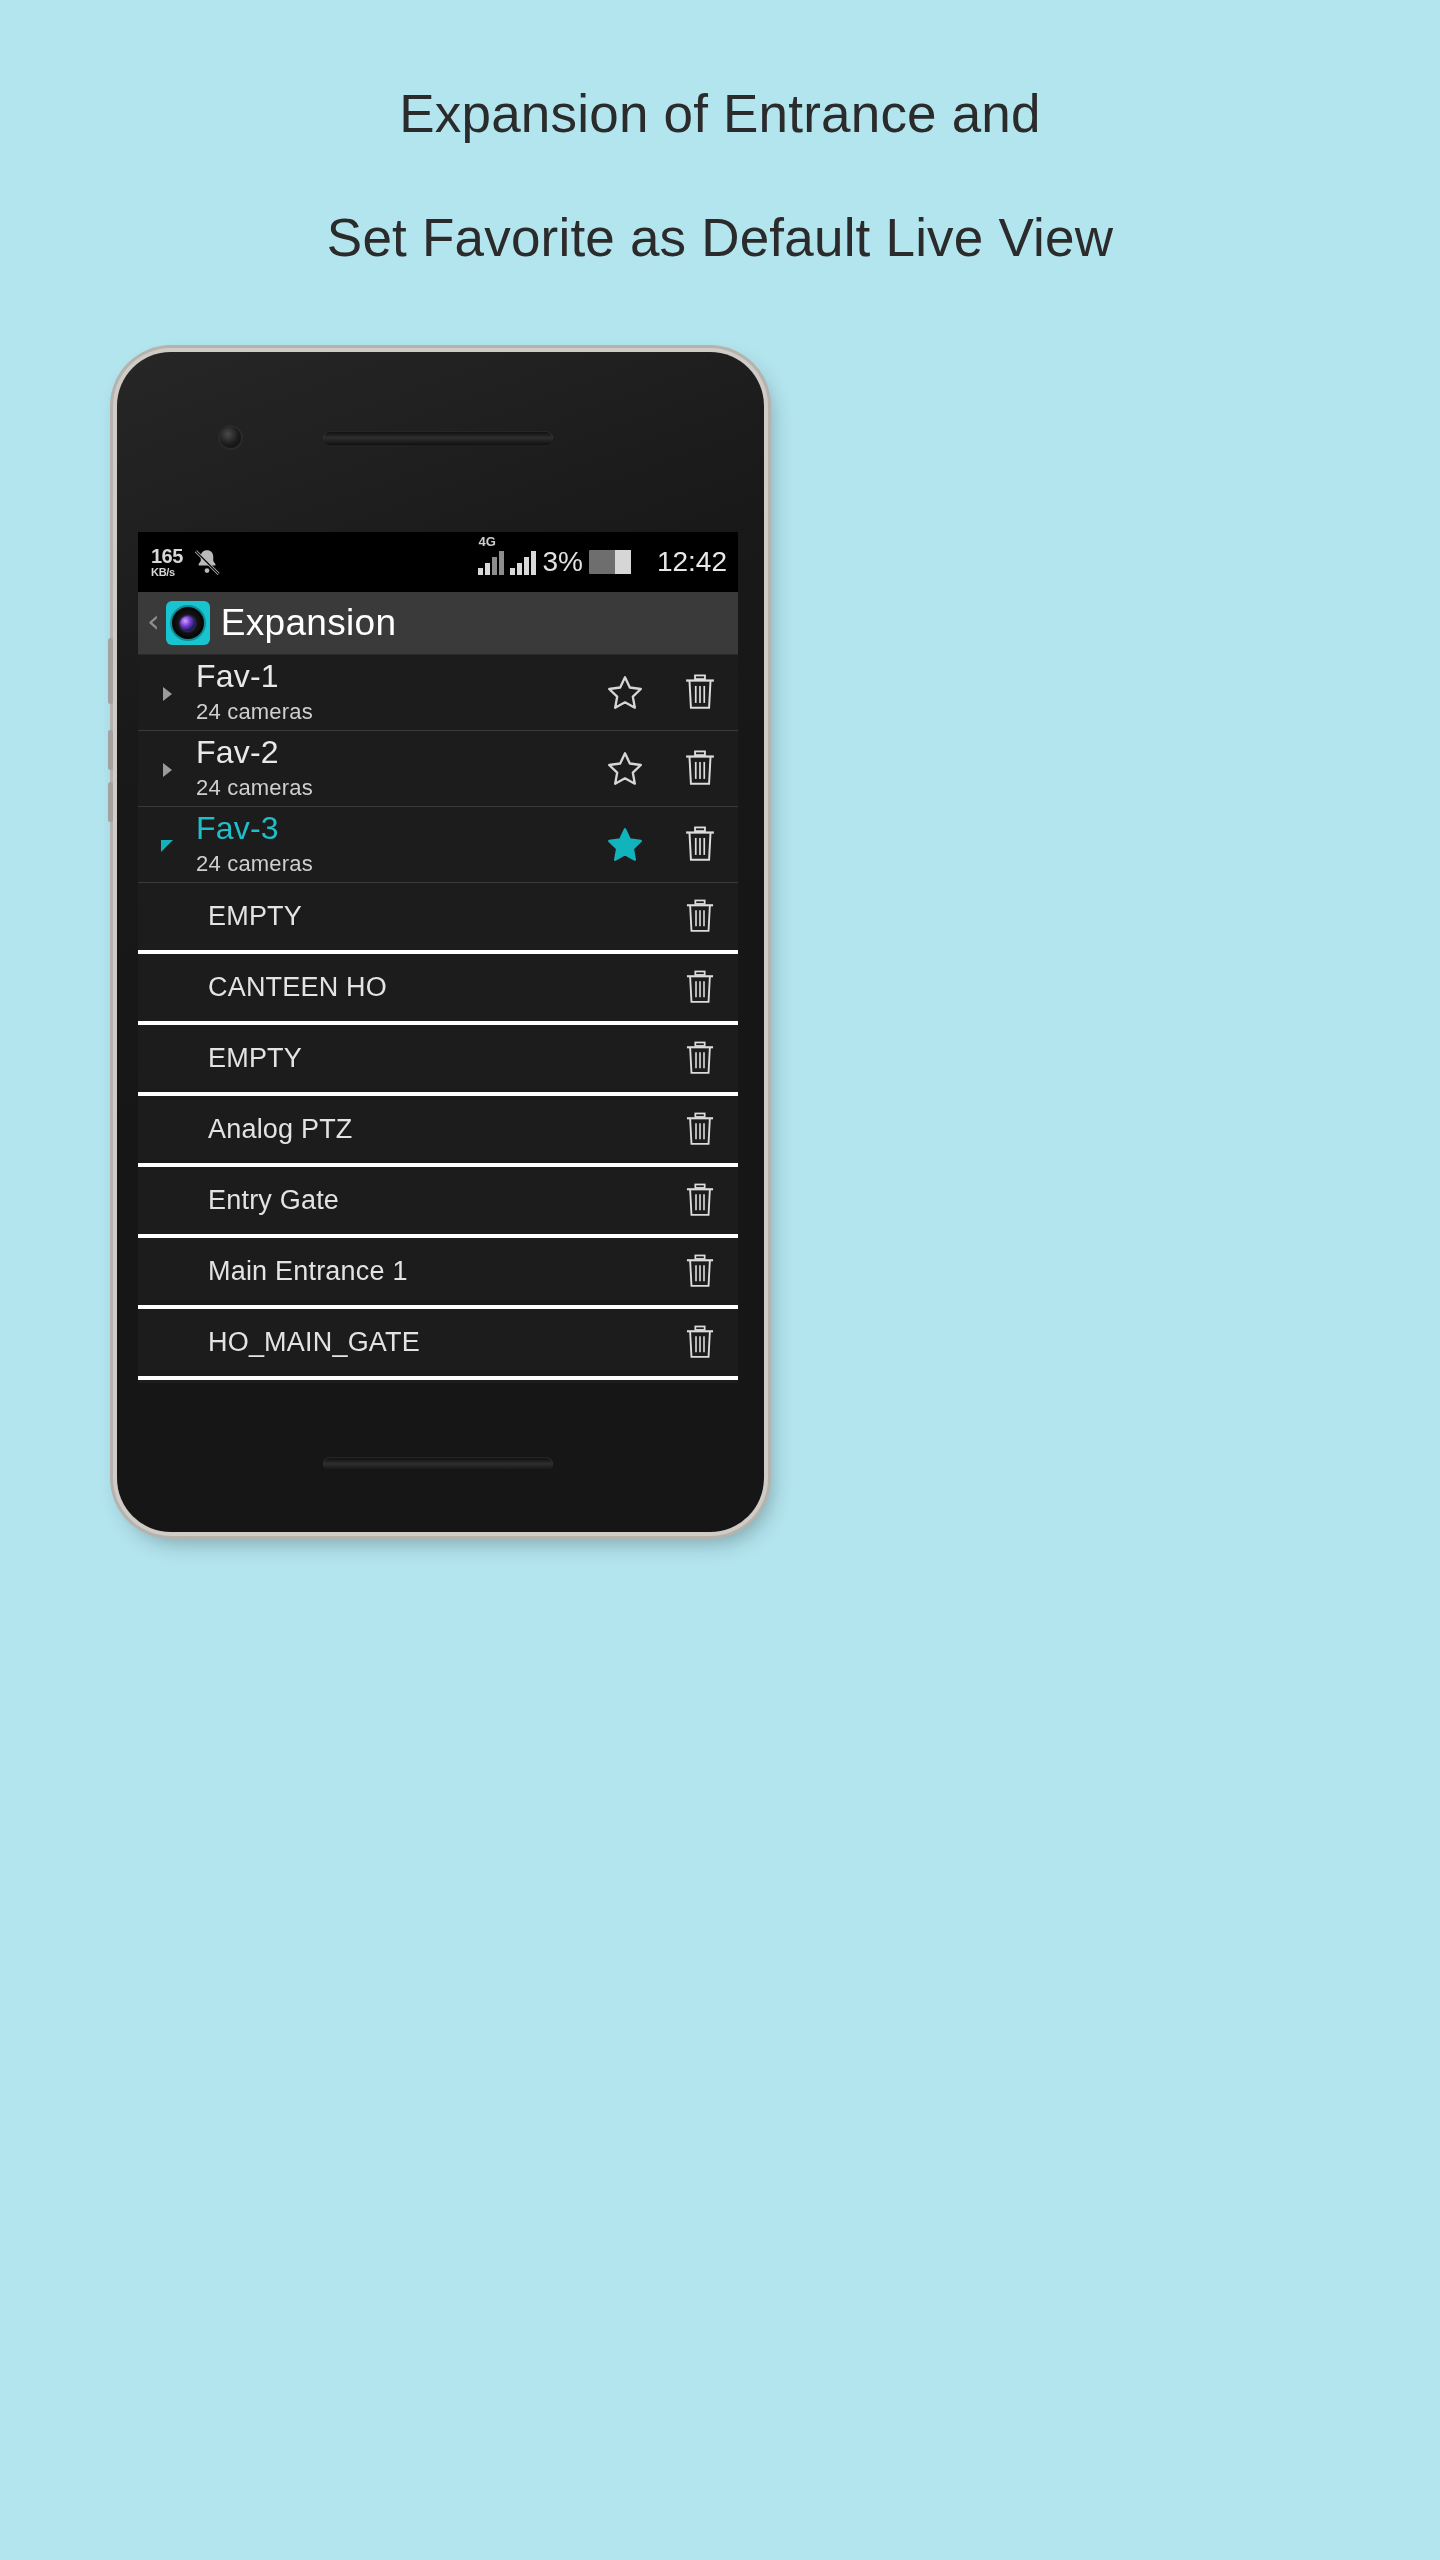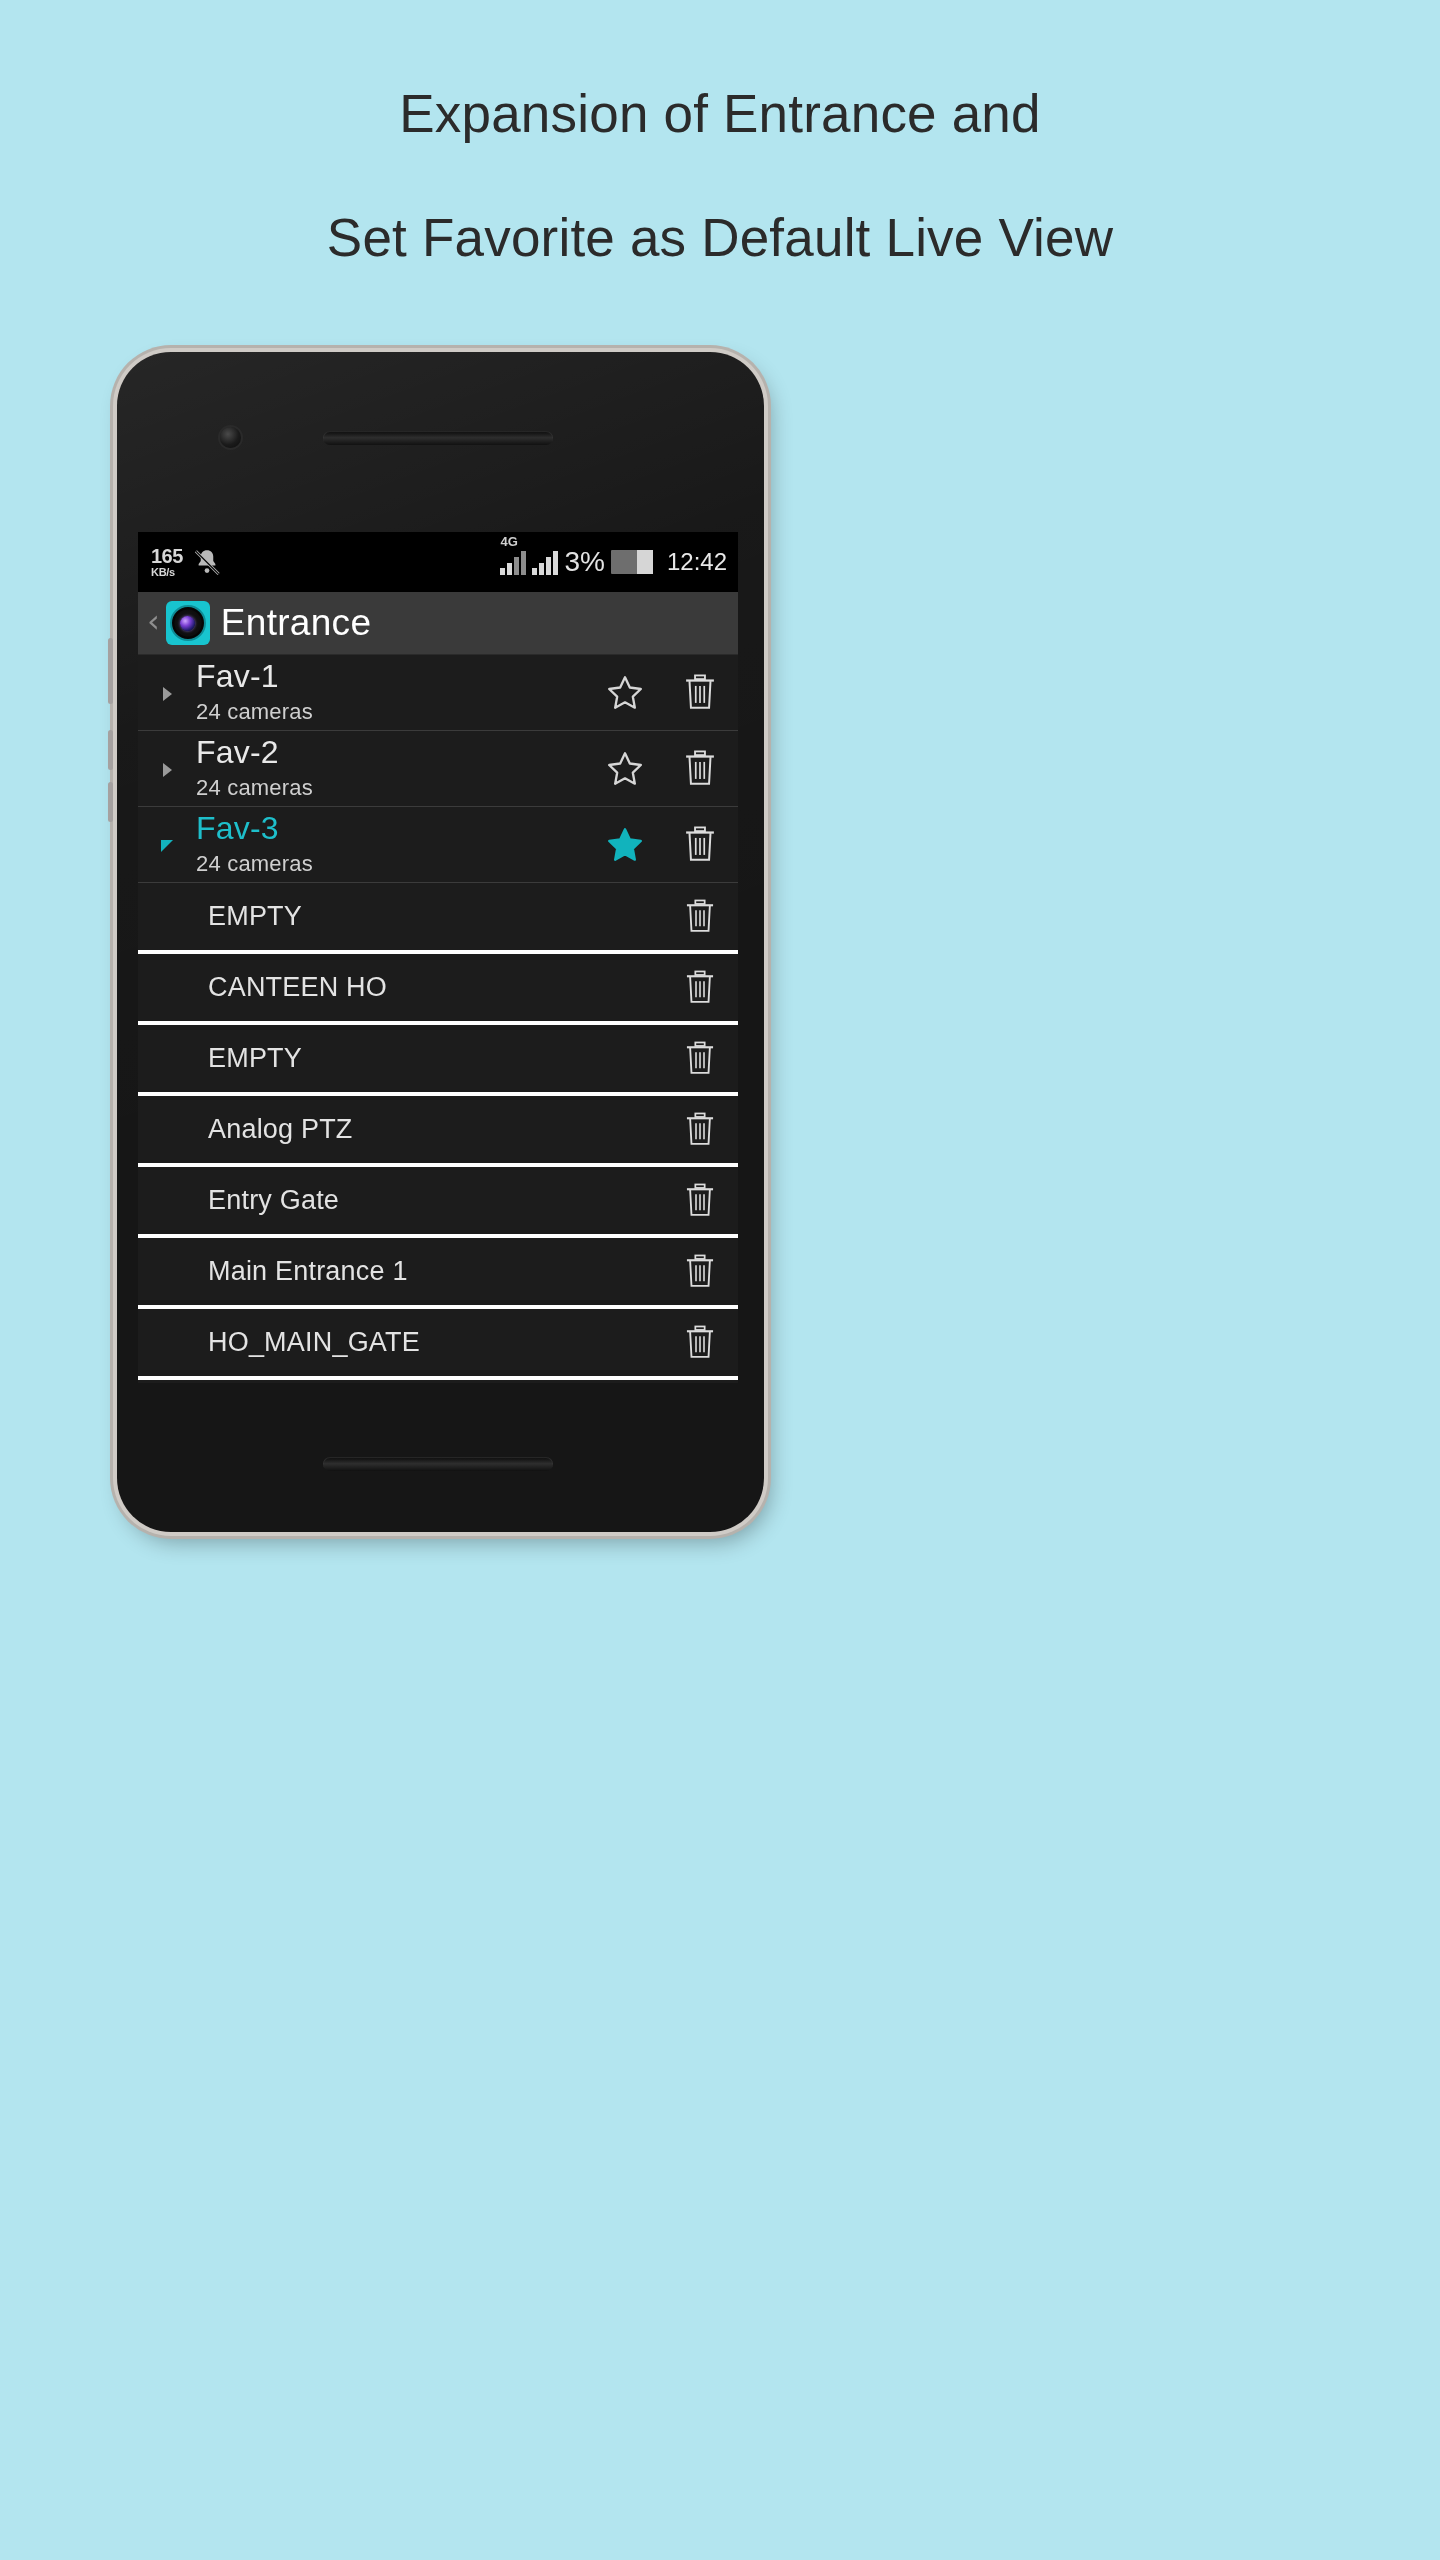--- a/index.html
+++ b/index.html
@@ -159,21 +159,21 @@
   #battery-pct { font-size: 28px; font-weight: 400; letter-spacing: 0px; color: #e2e2e2; }
   #battery-icon {
     width: 42px; height: 24px;
     border: 0; background: #6e6e6e;
     position: relative; border-radius: 1px;
   }
   #battery-icon .fill {
     position: absolute; right: 0; top: 0; bottom: 0;
     width: 37%; background: #d6d6d6;
   }
-  #clock { font-size: 24px; color: #e8e8e8; margin-left: 8px; }
+  #clock { font-size: 28px; color: #e8e8e8; margin-left: 20px; }
 
   
   #app-bar {
     height: 62px;
     background: #3a3a3a;
     display: flex;
     align-items: center;
     padding-left: 7px;
     border-bottom: 1px solid #2a2a2a;
   }
@@ -344,21 +344,21 @@
       </div>
     </div>
 
     <div id="app-bar">
       <span id="back-chevron">‹</span>
       <span id="app-icon">
         <span class="lens-outer">
             <span class="lens-inner"></span>
           </span>
       </span>
-      <span id="app-title">Entrance</span>
+      <span id="app-title">Expansion</span>
     </div>
 
     <div id="list">
 
       <div class="fav-row">
         <span class="expander">
             <span class="tri-right"></span>
           </span>
         <span class="fav-text">
           <span class="fav-name">Fav-1</span>

